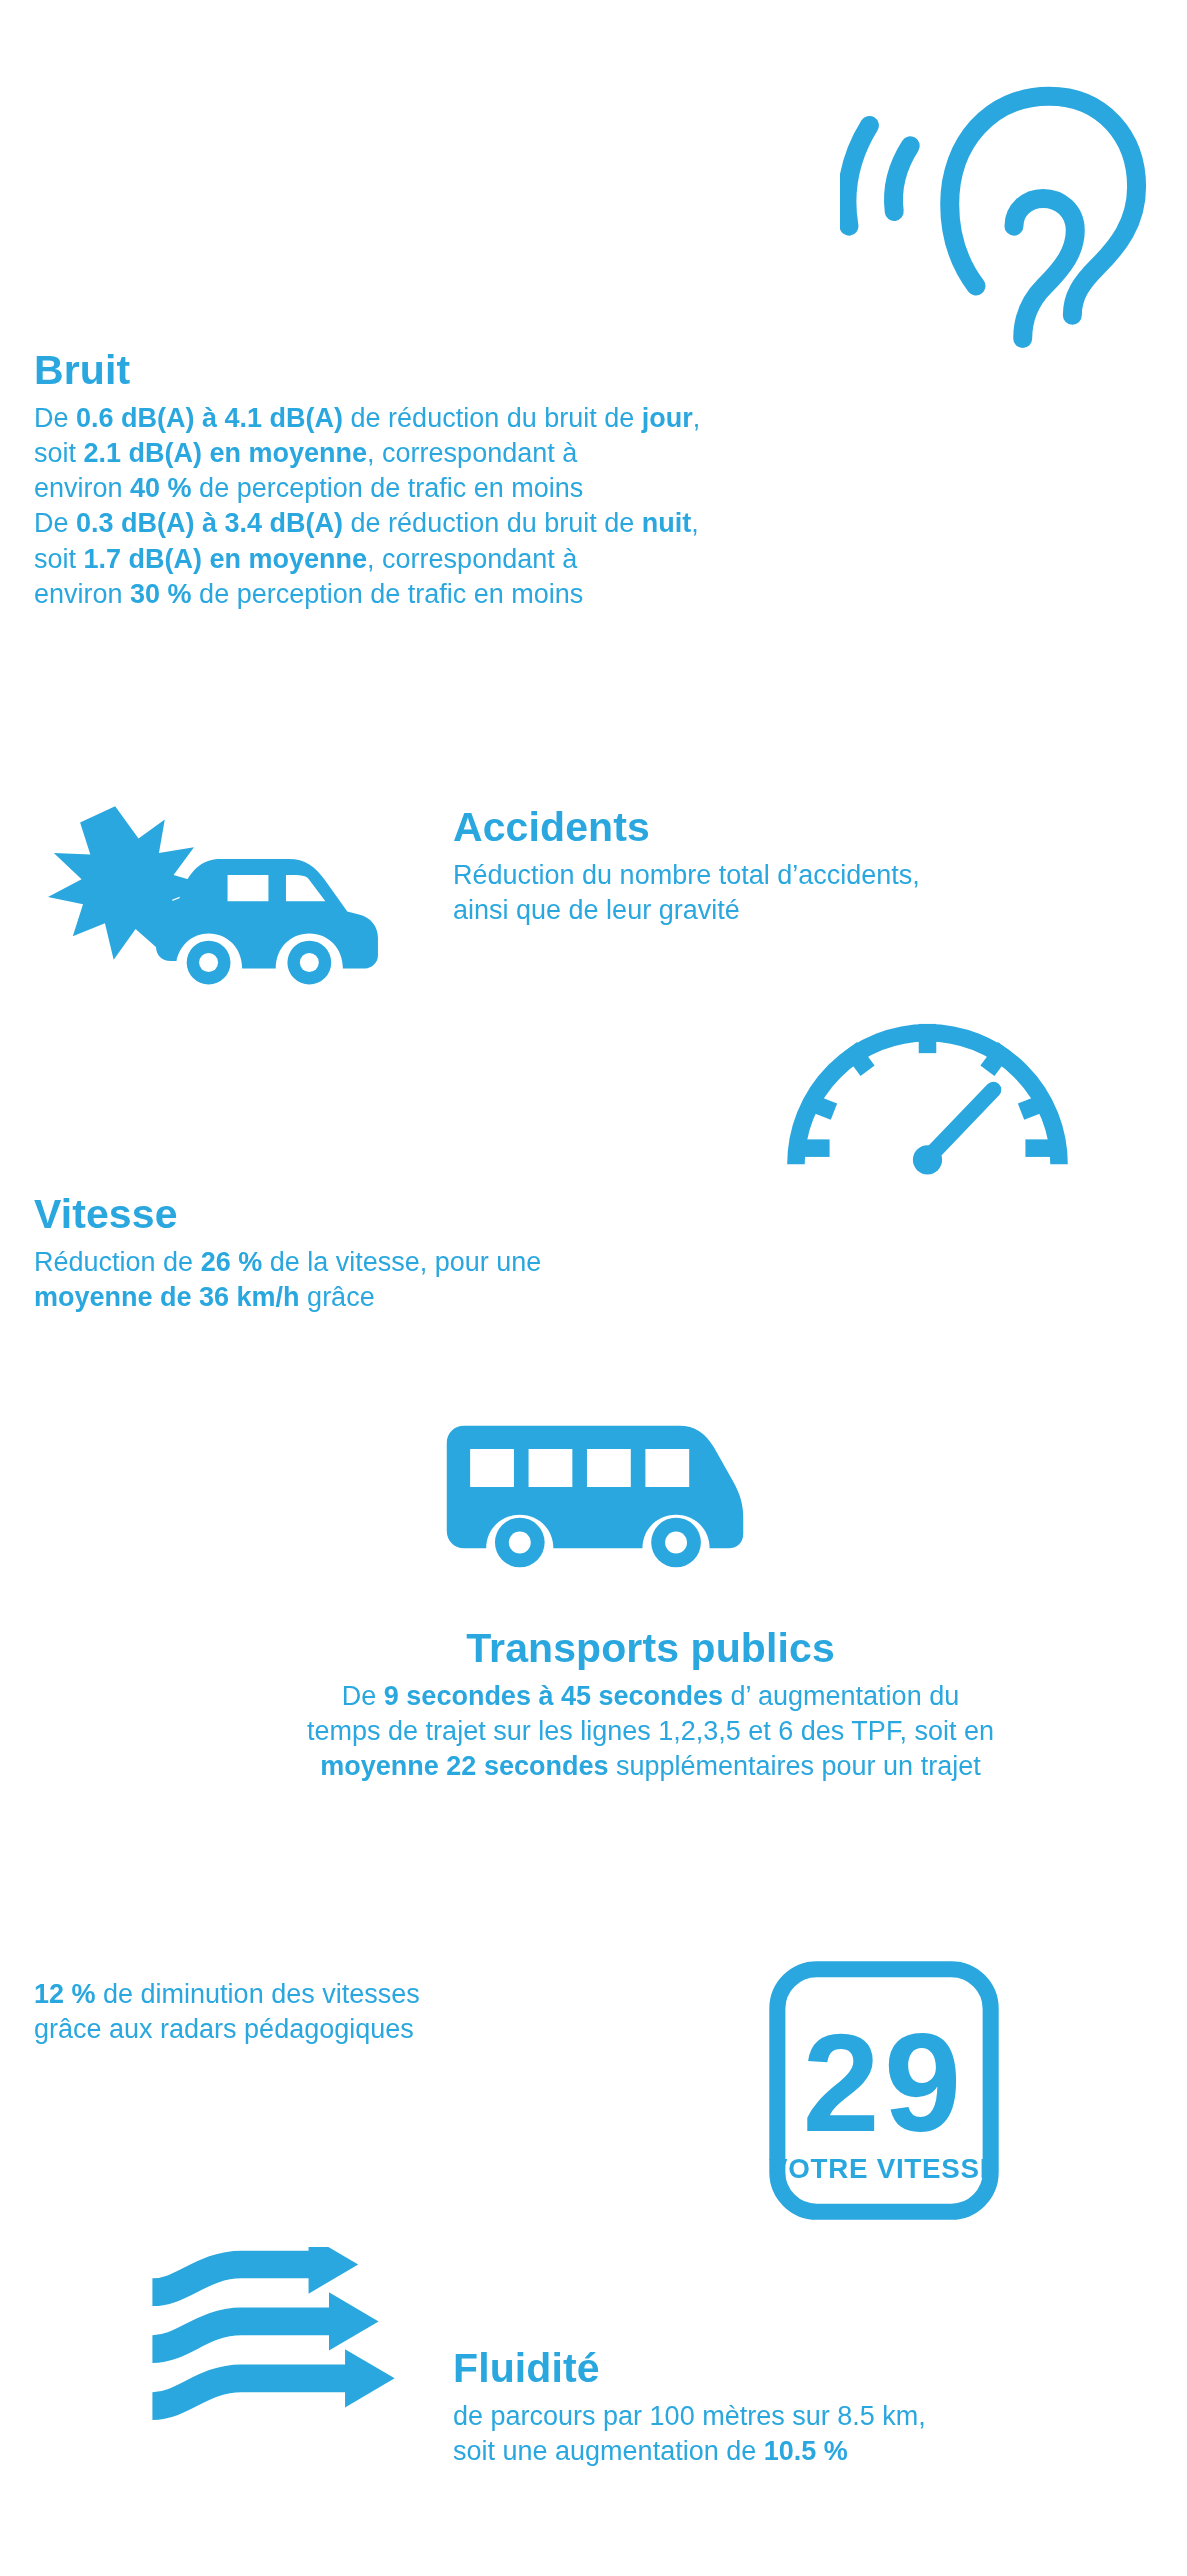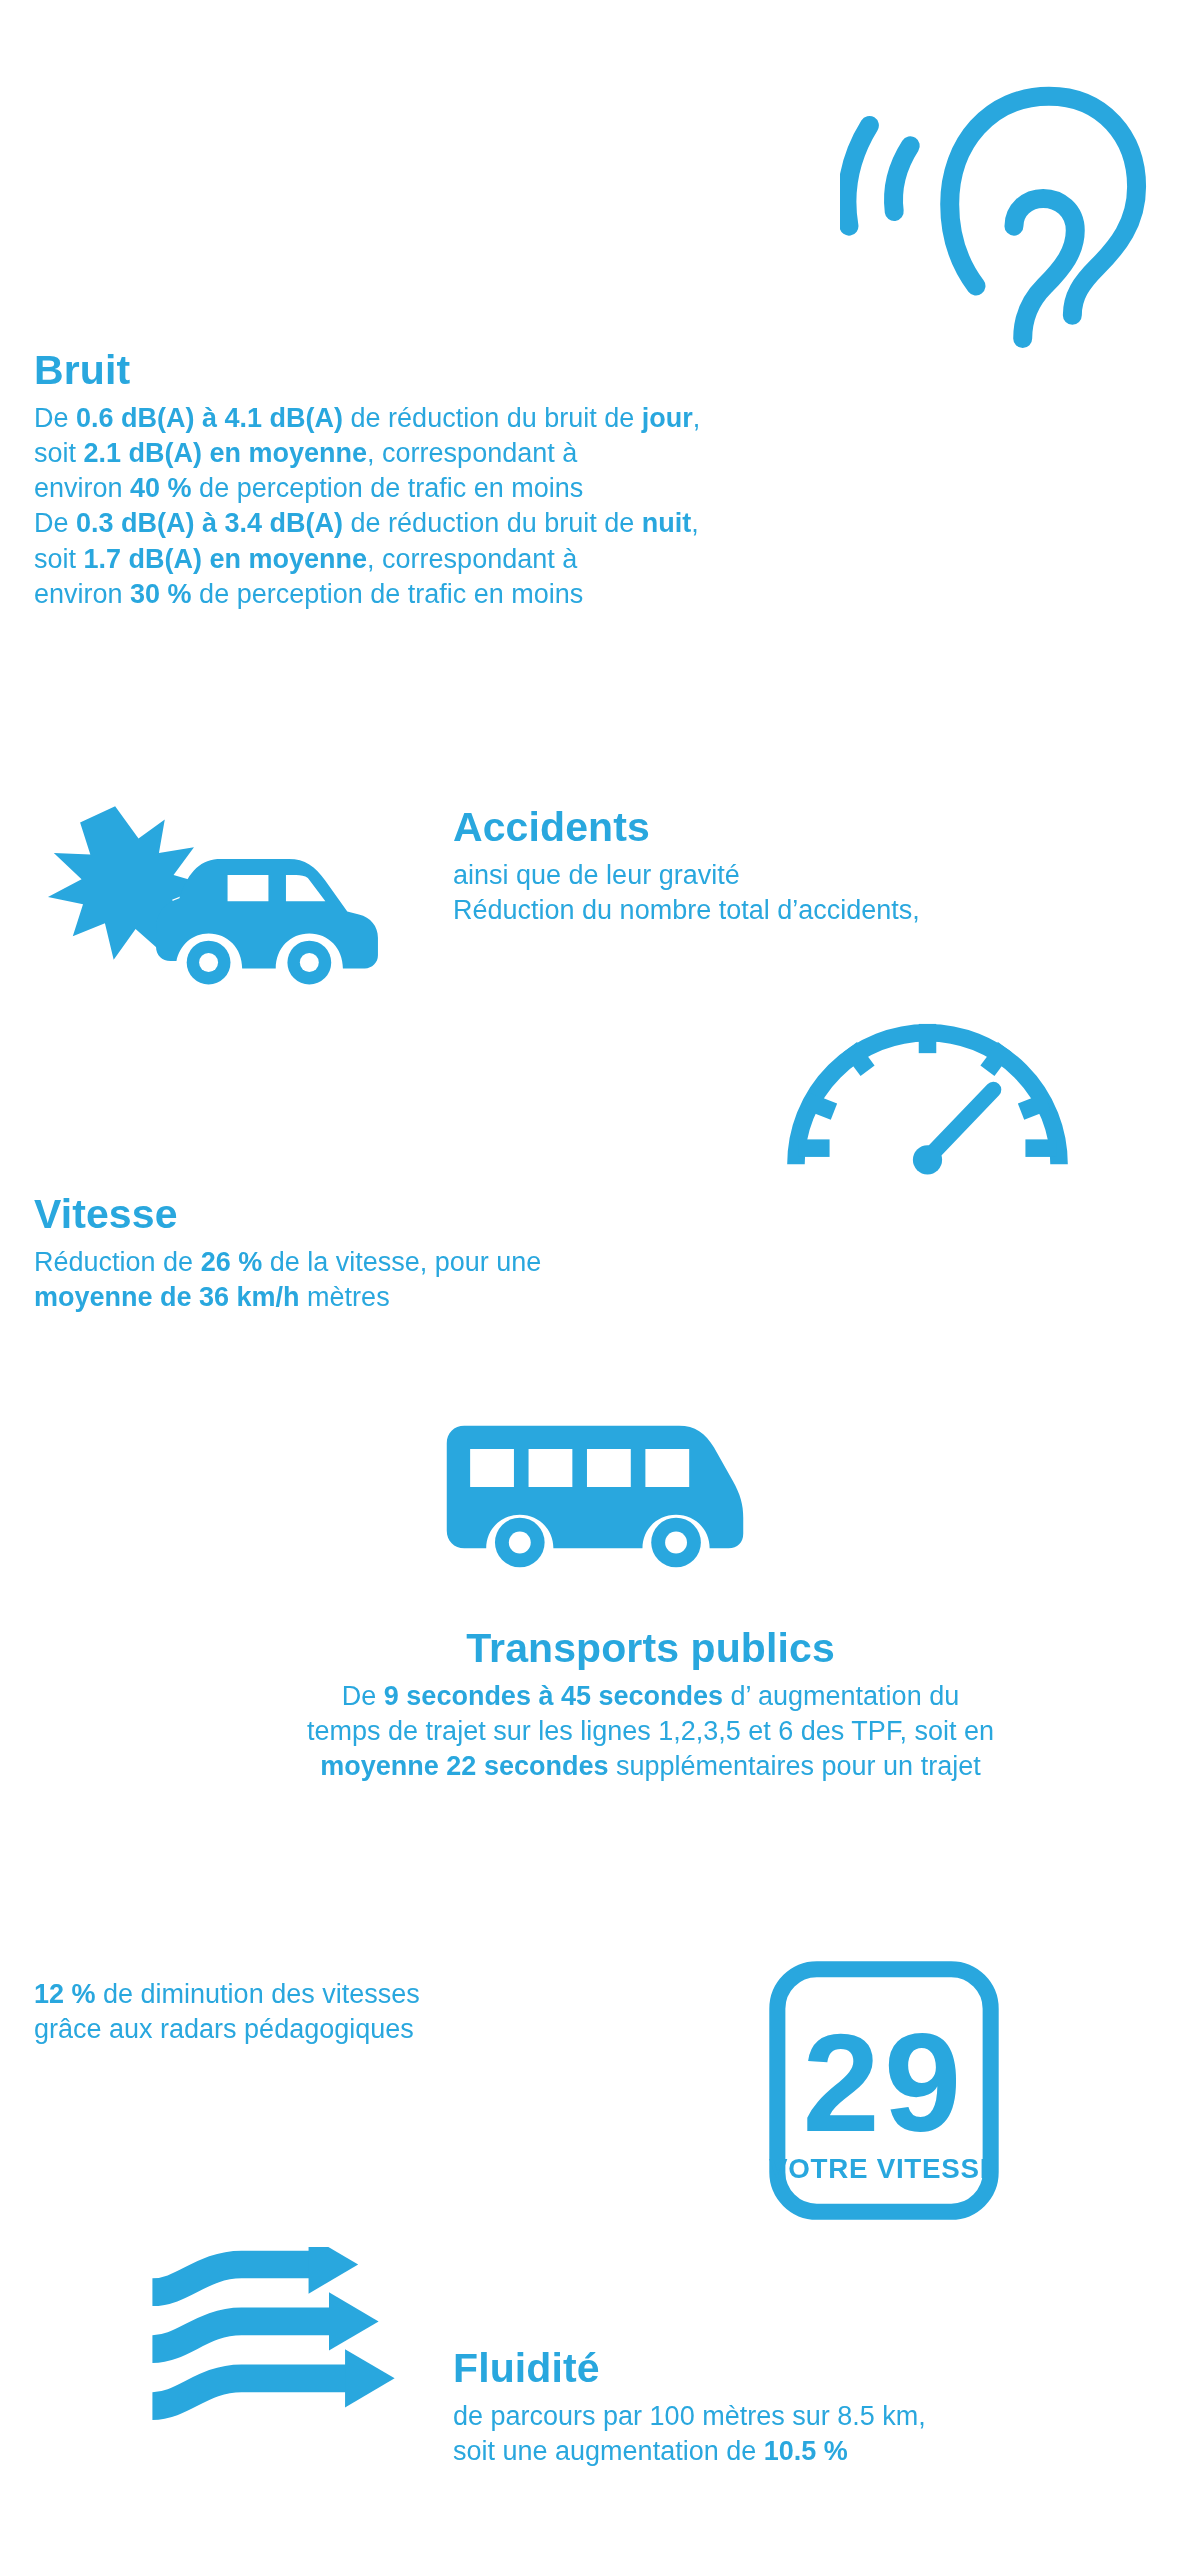--- a/index.html
+++ b/index.html
@@ -92,22 +92,22 @@
         <circle cx="384" cy="236" r="30"></circle>
         <circle cx="246" cy="236" r="13" fill="#ffffff"></circle>
         <circle cx="384" cy="236" r="13" fill="#ffffff"></circle>
       </g>
     </svg>
   </div>
 
   <div class="block" id="accidents-block">
     <h2 class="heading">Accidents</h2>
     <div class="body-text">
+        <div><span>Réduction du nombre total d’accidents,</span></div>
         <div><span>ainsi que de leur gravité</span></div>
-        <div><span>Réduction du nombre total d’accidents,</span></div>
       </div>
   </div>
 
   <div class="block icon" id="speedo-icon-wrap">
     <svg width="307" height="190" viewBox="0 0 420 260" fill="none">
       <g stroke="#29a7de" stroke-width="24" fill="none" stroke-linecap="butt">
         <path d="M30 222 A180 180 0 0 1 390 222"></path>
         <path d="M210 30 L210 70"></path>
         <path d="M46 136 L82 150"></path>
         <path d="M374 136 L338 150"></path>
@@ -120,21 +120,21 @@
         <path d="M210 214 L300 120"></path>
       </g>
       <circle cx="210" cy="216" r="20" fill="#29a7de"></circle>
     </svg>
   </div>
 
   <div class="block" id="vitesse-block">
     <h2 class="heading">Vitesse</h2>
     <div class="body-text">
         <div><span>Réduction de </span><b>26 %</b><span> de la vitesse, pour une</span></div>
-        <div><b>moyenne de 36 km/h</b><span> mètres</span></div>
+        <div><b>moyenne de 36 km/h</b><span> grâce</span></div>
       </div>
   </div>
 
   <div class="block icon" id="bus-icon-wrap">
     <svg width="314" height="168" viewBox="0 0 430 230" fill="none">
       <g fill="#29a7de">
         <path d="M36 20 L330 20 C352 20 366 30 378 50 L404 96 C414 114 418 128 418 146 L418 168 C418 180 410 188 398 188 L372 188 C372 162 352 142 326 142 C300 142 280 162 280 188 L158 188 C158 162 138 142 112 142 C86 142 66 162 66 188 L36 188 C22 188 12 178 12 164 L12 44 C12 30 22 20 36 20 Z
                  M44 52 L44 104 L104 104 L104 52 Z
                  M124 52 L124 104 L184 104 L184 52 Z
                  M204 52 L204 104 L264 104 L264 52 Z

